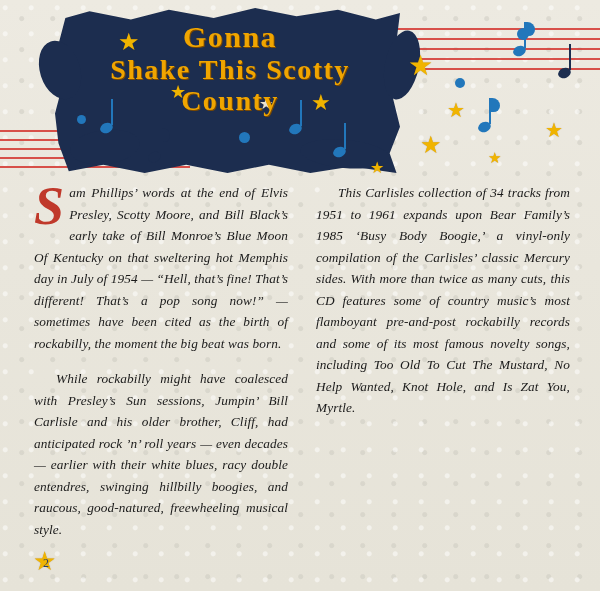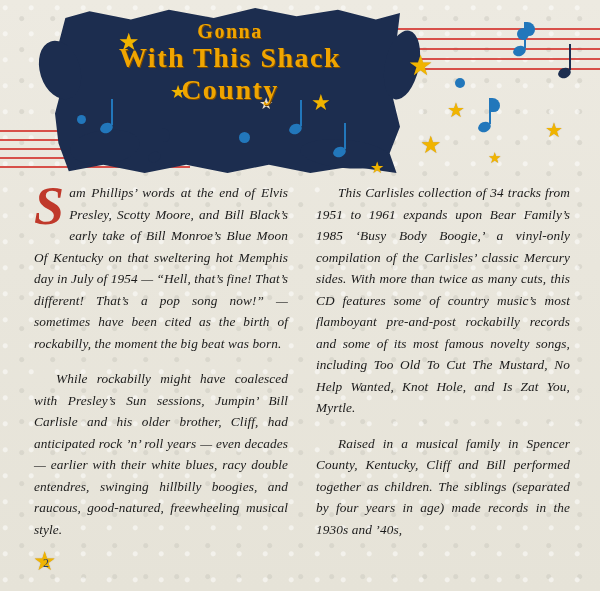--- a/index.html
+++ b/index.html
@@ -72,21 +72,21 @@
     z-index: 6;
   }
   .title-line {
     font-family: "Liberation Serif", serif;
     color: #f0a500;
     font-weight: bold;
     letter-spacing: 1.5px;
     text-shadow: 1px 1px 0 #7c4a00;
     line-height: 1.12;
   }
-  .title-line-1 { font-size: 20px; }
+  .title-line-1 { font-size: 30px; }
   .title-line-2 { font-size: 28px; }
   .title-line-3 { font-size: 28px; }
 
   .star {
     position: absolute;
     color: #f0b400;
     line-height: 1;
     z-index: 5;
     text-shadow: 0 0 1px rgba(120,70,0,0.5);
   }
@@ -195,21 +195,21 @@
   <div class="staff staff-right" style="top:68px;"></div>
 
   <div class="banner"></div>
   <div class="banner-splash sp1"></div>
   <div class="banner-splash sp2"></div>
   <div class="banner-splash sp3"></div>
   <div class="banner-splash sp4"></div>
 
   <div class="title-block">
     <div class="title-line title-line-1">Gonna</div>
-    <div class="title-line title-line-2">With This Shack</div>
+    <div class="title-line title-line-2">Shake This Scotty</div>
     <div class="title-line title-line-3">County</div>
   </div>
 
   <div class="star" style="left:118px; top:30px; font-size:24px;">★</div>
   <div class="star" style="left:170px; top:83px; font-size:18px;">★</div>
   <div class="star" style="left:311px; top:92px; font-size:22px;">★</div>
   <div class="star" style="left:259px; top:96px; font-size:16px; color:#e8e2d2;">★</div>
   <div class="star" style="left:408px; top:52px; font-size:28px;">★</div>
   <div class="star" style="left:447px; top:100px; font-size:20px;">★</div>
   <div class="star" style="left:420px; top:133px; font-size:24px;">★</div>
@@ -255,19 +255,18 @@
   <div class="dot" style="left:517px; top:28px; width:12px; height:12px; background:#2277bb;"></div>
   <div class="dot" style="left:455px; top:78px; width:10px; height:10px; background:#2277bb;"></div>
 
   <div class="columns">
     <div class="col">
       <p class="dropcap-para"><span class="dropcap">S</span><span>am Phillips’ words at the end of Elvis Presley, Scotty Moore, and Bill Black’s early take of Bill Monroe’s Blue Moon Of Kentucky on that sweltering hot Memphis day in July of 1954 — “Hell, that’s fine! That’s different! That’s a pop song now!” — sometimes have been cited as the birth of rockabilly, the moment the big beat was born.</span></p>
       <p class="indent">While rockabilly might have coalesced with Presley’s Sun sessions, Jumpin’ Bill Carlisle and his older brother, Cliff, had anticipated rock ’n’ roll years — even decades — earlier with their white blues, racy double entendres, swinging hillbilly boogies, and raucous, good-natured, freewheeling musical style.</p>
     </div>
     <div class="col">
       <p class="indent">This Carlisles collection of 34 tracks from 1951 to 1961 expands upon Bear Family’s 1985 ‘Busy Body Boogie,’ a vinyl-only compilation of the Carlisles’ classic Mercury sides. With more than twice as many cuts, this CD features some of country music’s most flamboyant pre-and-post rockabilly records and some of its most famous novelty songs, including Too Old To Cut The Mustard, No Help Wanted, Knot Hole, and Is Zat You, Myrtle.</p>
-      <p class="indent">Raised in a musical family in Spencer County, Kentucky, Cliff and Bill performed together as children. The siblings (separated by four years in age) made records in the 1930s and ’40s,</p>
     </div>
   </div>
 
   <div class="page-number">2</div>
 
 </div>
 
 </body></html>

